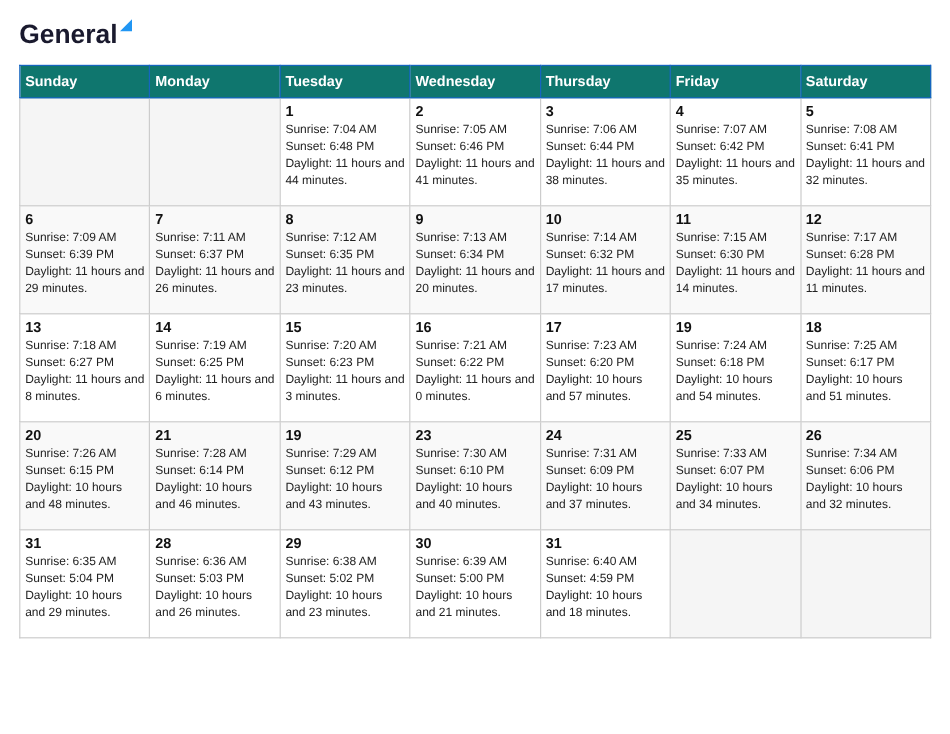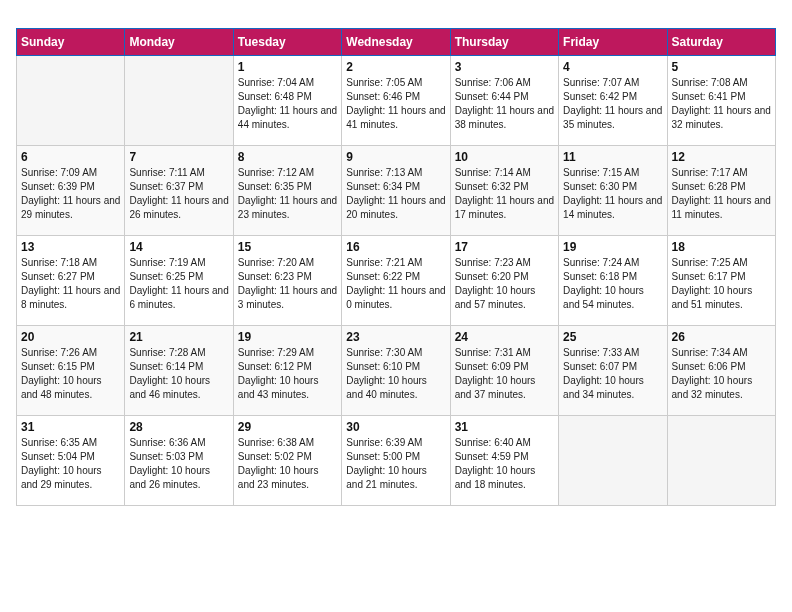--- a/index.html
+++ b/index.html
@@ -33,21 +33,21 @@
       font-size: 16px;
       font-weight: normal;
       color: #444;
     }
     .calendar {
       width: 100%;
       border-collapse: collapse;
       font-size: 11px;
     }
     .calendar th {
-      background: #be185d;
+      background: #0f766e;
       color: #fff;
       padding: 6px 4px;
       text-align: left;
       font-size: 12px;
       font-weight: bold;
       border: 1px solid #1565c0;
     }
     .calendar td {
       border: 1px solid #ccc;
       vertical-align: top;
@@ -72,20 +72,28 @@
     }
     .row-alt td {
       background: #f9f9f9;
     }
   </style>
 </head>
 <body>
 
 <div class="header">
   <div class="logo">
+    <div style="display:flex;align-items:center;gap:0;">
+      <div style="position:relative;display:inline-block;">
+        <span style="font-size:22px;font-weight:bold;color:#1a1a2e;">General</span>
+        <svg style="position:absolute;top:-4px;right:-14px;" width="16" height="16" viewBox="0 0 16 16">
+          <polygon points="4,14 14,4 14,14" fill="#2196f3"></polygon>
+        </svg>
+      </div>
+    </div>
   </div>
   <div class="title-block">
     <h1></h1>
     <h2></h2>
   </div>
 </div>
 
 <table class="calendar">
   <thead>
     <tr>

